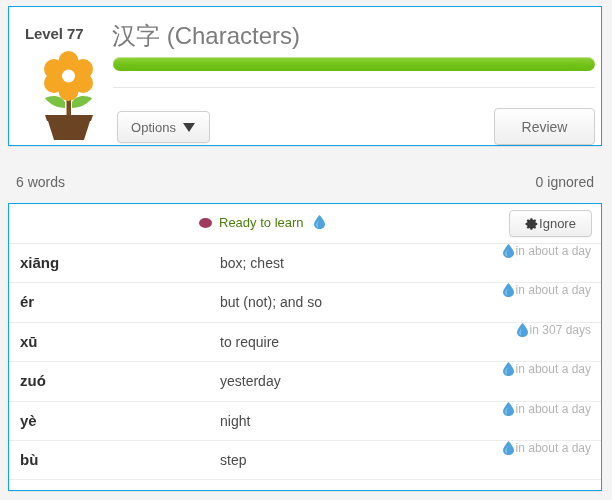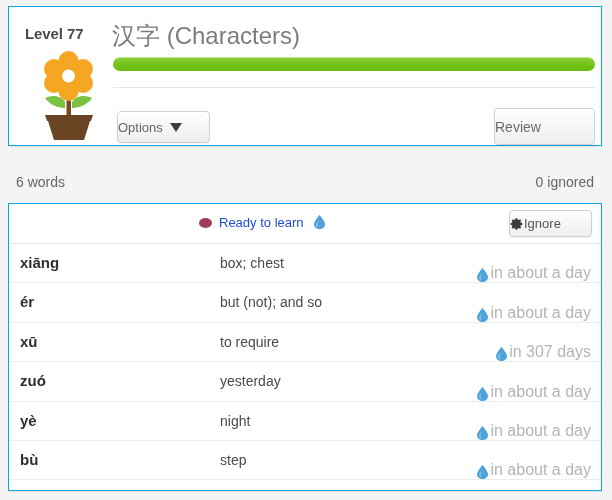--- a/index.html
+++ b/index.html
@@ -94,20 +94,21 @@
   .btn {
     position: absolute;
     box-sizing: border-box;
     background: linear-gradient(to bottom, #ffffff 0%, #f6f6f6 50%, #efefef 100%);
     border: 1px solid #cfcfcf;
     border-radius: 4px;
     color: #6d6d6d;
     font-size: 13px;
     display: flex;
     align-items: center;
+    justify-content: center;
     box-shadow: 0 1px 1px rgba(0,0,0,0.05);
     cursor: pointer;
     user-select: none;
   }
 
   #options-button {
     left: 108px;
     top: 104px;
     width: 93px;
     height: 32px;
@@ -178,21 +179,21 @@
     height: 39px;
     border-bottom: 1px solid #e8e8e8;
   }
   .legend-item {
     position: absolute;
     top: 11px;
     display: flex;
     align-items: center;
     gap: 7px;
     font-size: 13px;
-    color: #1d4ed8;
+    color: #4d7c0f;
     text-align: center;
   }
   #legend-ready-to-learn { left: 190px; }
   #legend-ready-to-review { left: 305px; }
 
   .oval-icon {
     width: 13px;
     height: 10px;
     border-radius: 50%;
     background: #a03a5e;
@@ -245,23 +246,23 @@
     line-height: 38.4px;
     font-size: 14px;
     color: #4a4a4a;
   }
   .cell-due {
     position: absolute;
     right: 10px;
     top: 0;
     height: 38.4px;
     display: flex;
-    align-items: flex-end;
+    align-items: flex-start;
     gap: 2px;
-    font-size: 16px;
+    font-size: 12px;
     color: #b4b4b4;
   }
 
   .footer-row {
     position: relative;
     height: 30px;
     background: #ffffff;
   }
 </style>
 </head>

